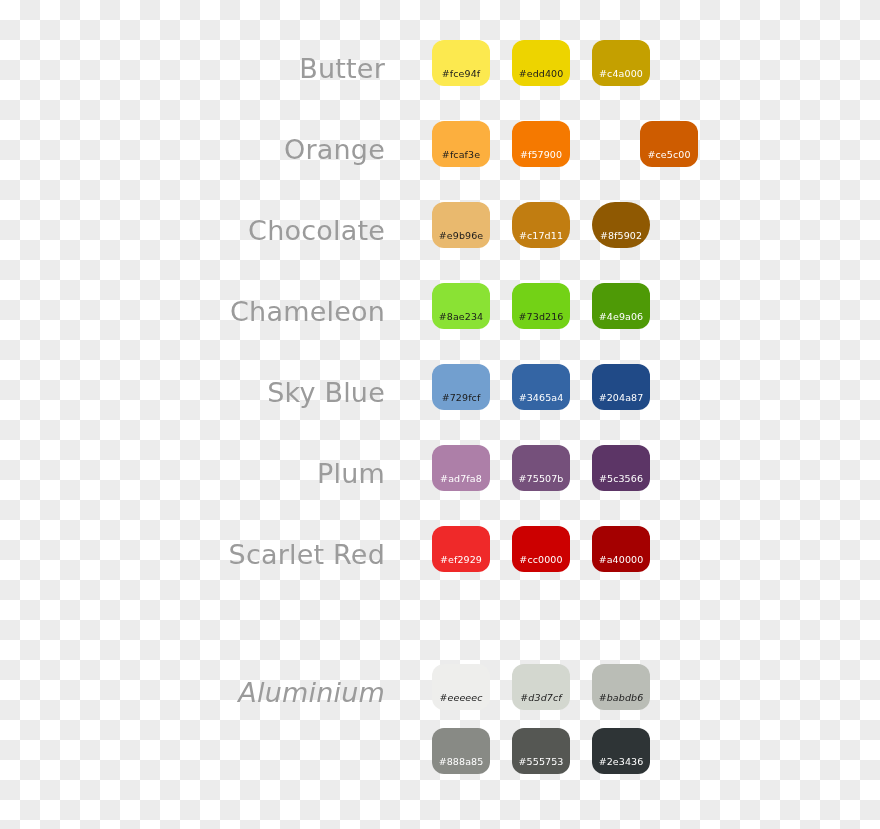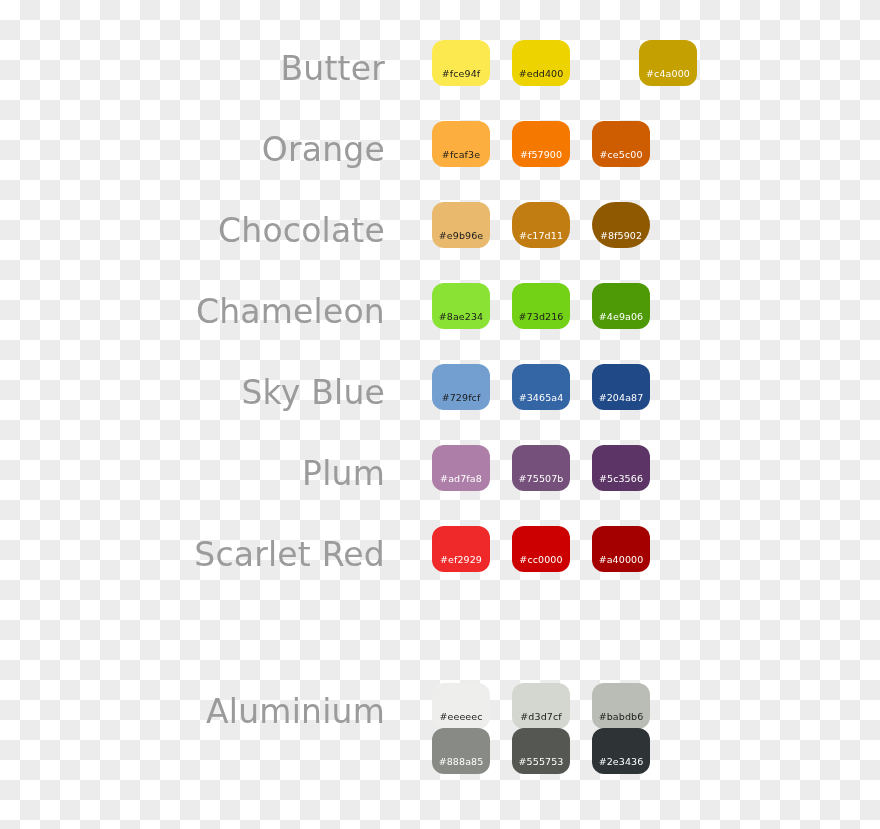--- a/index.html
+++ b/index.html
@@ -39,21 +39,21 @@
   }
 
   .row-label {
     position: absolute;
     left: 0;
     top: 0;
     width: 385px;
     height: 58px;
     line-height: 58px;
     text-align: right;
-    font-size: 33px;
+    font-size: 27px;
     font-weight: 400;
     color: #9b9b9b;
     letter-spacing: 0.2px;
     white-space: nowrap;
     overflow: visible;
   }
 
   .swatches {
     position: absolute;
     left: 432px;
@@ -96,35 +96,35 @@
   <div class="palette-grid">
       <div class="palette-row" style="top: 40px;">
         <div class="row-label">Butter</div>
         <div class="swatches">
           <div class="swatch swatch-0" style="background: rgb(252, 233, 79);">
             <div class="swatch-hex hex-dark">#fce94f</div>
           </div>
           <div class="swatch swatch-1" style="background: rgb(237, 212, 0);">
             <div class="swatch-hex hex-dark">#edd400</div>
           </div>
-          <div class="swatch swatch-2" style="background: rgb(196, 160, 0); margin-left: 47px;">
+          <div class="swatch swatch-2" style="background: rgb(196, 160, 0);">
             <div class="swatch-hex hex-light">#c4a000</div>
           </div>
         </div>
       </div>
       <div class="palette-row" style="top: 121px;">
         <div class="row-label">Orange</div>
         <div class="swatches">
           <div class="swatch swatch-0" style="background: rgb(252, 175, 62);">
             <div class="swatch-hex hex-dark">#fcaf3e</div>
           </div>
           <div class="swatch swatch-1" style="background: rgb(245, 121, 0);">
             <div class="swatch-hex hex-light">#f57900</div>
           </div>
-          <div class="swatch swatch-2" style="background: rgb(206, 92, 0);">
+          <div class="swatch swatch-2" style="background: rgb(206, 92, 0); margin-left: 48px;">
             <div class="swatch-hex hex-light">#ce5c00</div>
           </div>
         </div>
       </div>
       <div class="palette-row" style="top: 202px;">
         <div class="row-label">Chocolate</div>
         <div class="swatches">
           <div class="swatch swatch-0" style="background: rgb(233, 185, 110);">
             <div class="swatch-hex hex-dark">#e9b96e</div>
           </div>
@@ -185,21 +185,21 @@
             <div class="swatch-hex hex-light">#ef2929</div>
           </div>
           <div class="swatch swatch-1" style="background: rgb(204, 0, 0);">
             <div class="swatch-hex hex-light">#cc0000</div>
           </div>
           <div class="swatch swatch-2" style="background: rgb(164, 0, 0);">
             <div class="swatch-hex hex-light">#a40000</div>
           </div>
         </div>
       </div>
-      <div class="palette-row" style="top: 683px;">
+      <div class="palette-row" style="top: 664px; font-style: italic;">
         <div class="row-label">Aluminium</div>
         <div class="swatches">
           <div class="swatch swatch-0" style="background: rgb(238, 238, 236);">
             <div class="swatch-hex hex-dark">#eeeeec</div>
           </div>
           <div class="swatch swatch-1" style="background: rgb(211, 215, 207);">
             <div class="swatch-hex hex-dark">#d3d7cf</div>
           </div>
           <div class="swatch swatch-2" style="background: rgb(186, 189, 182);">
             <div class="swatch-hex hex-dark">#babdb6</div>

